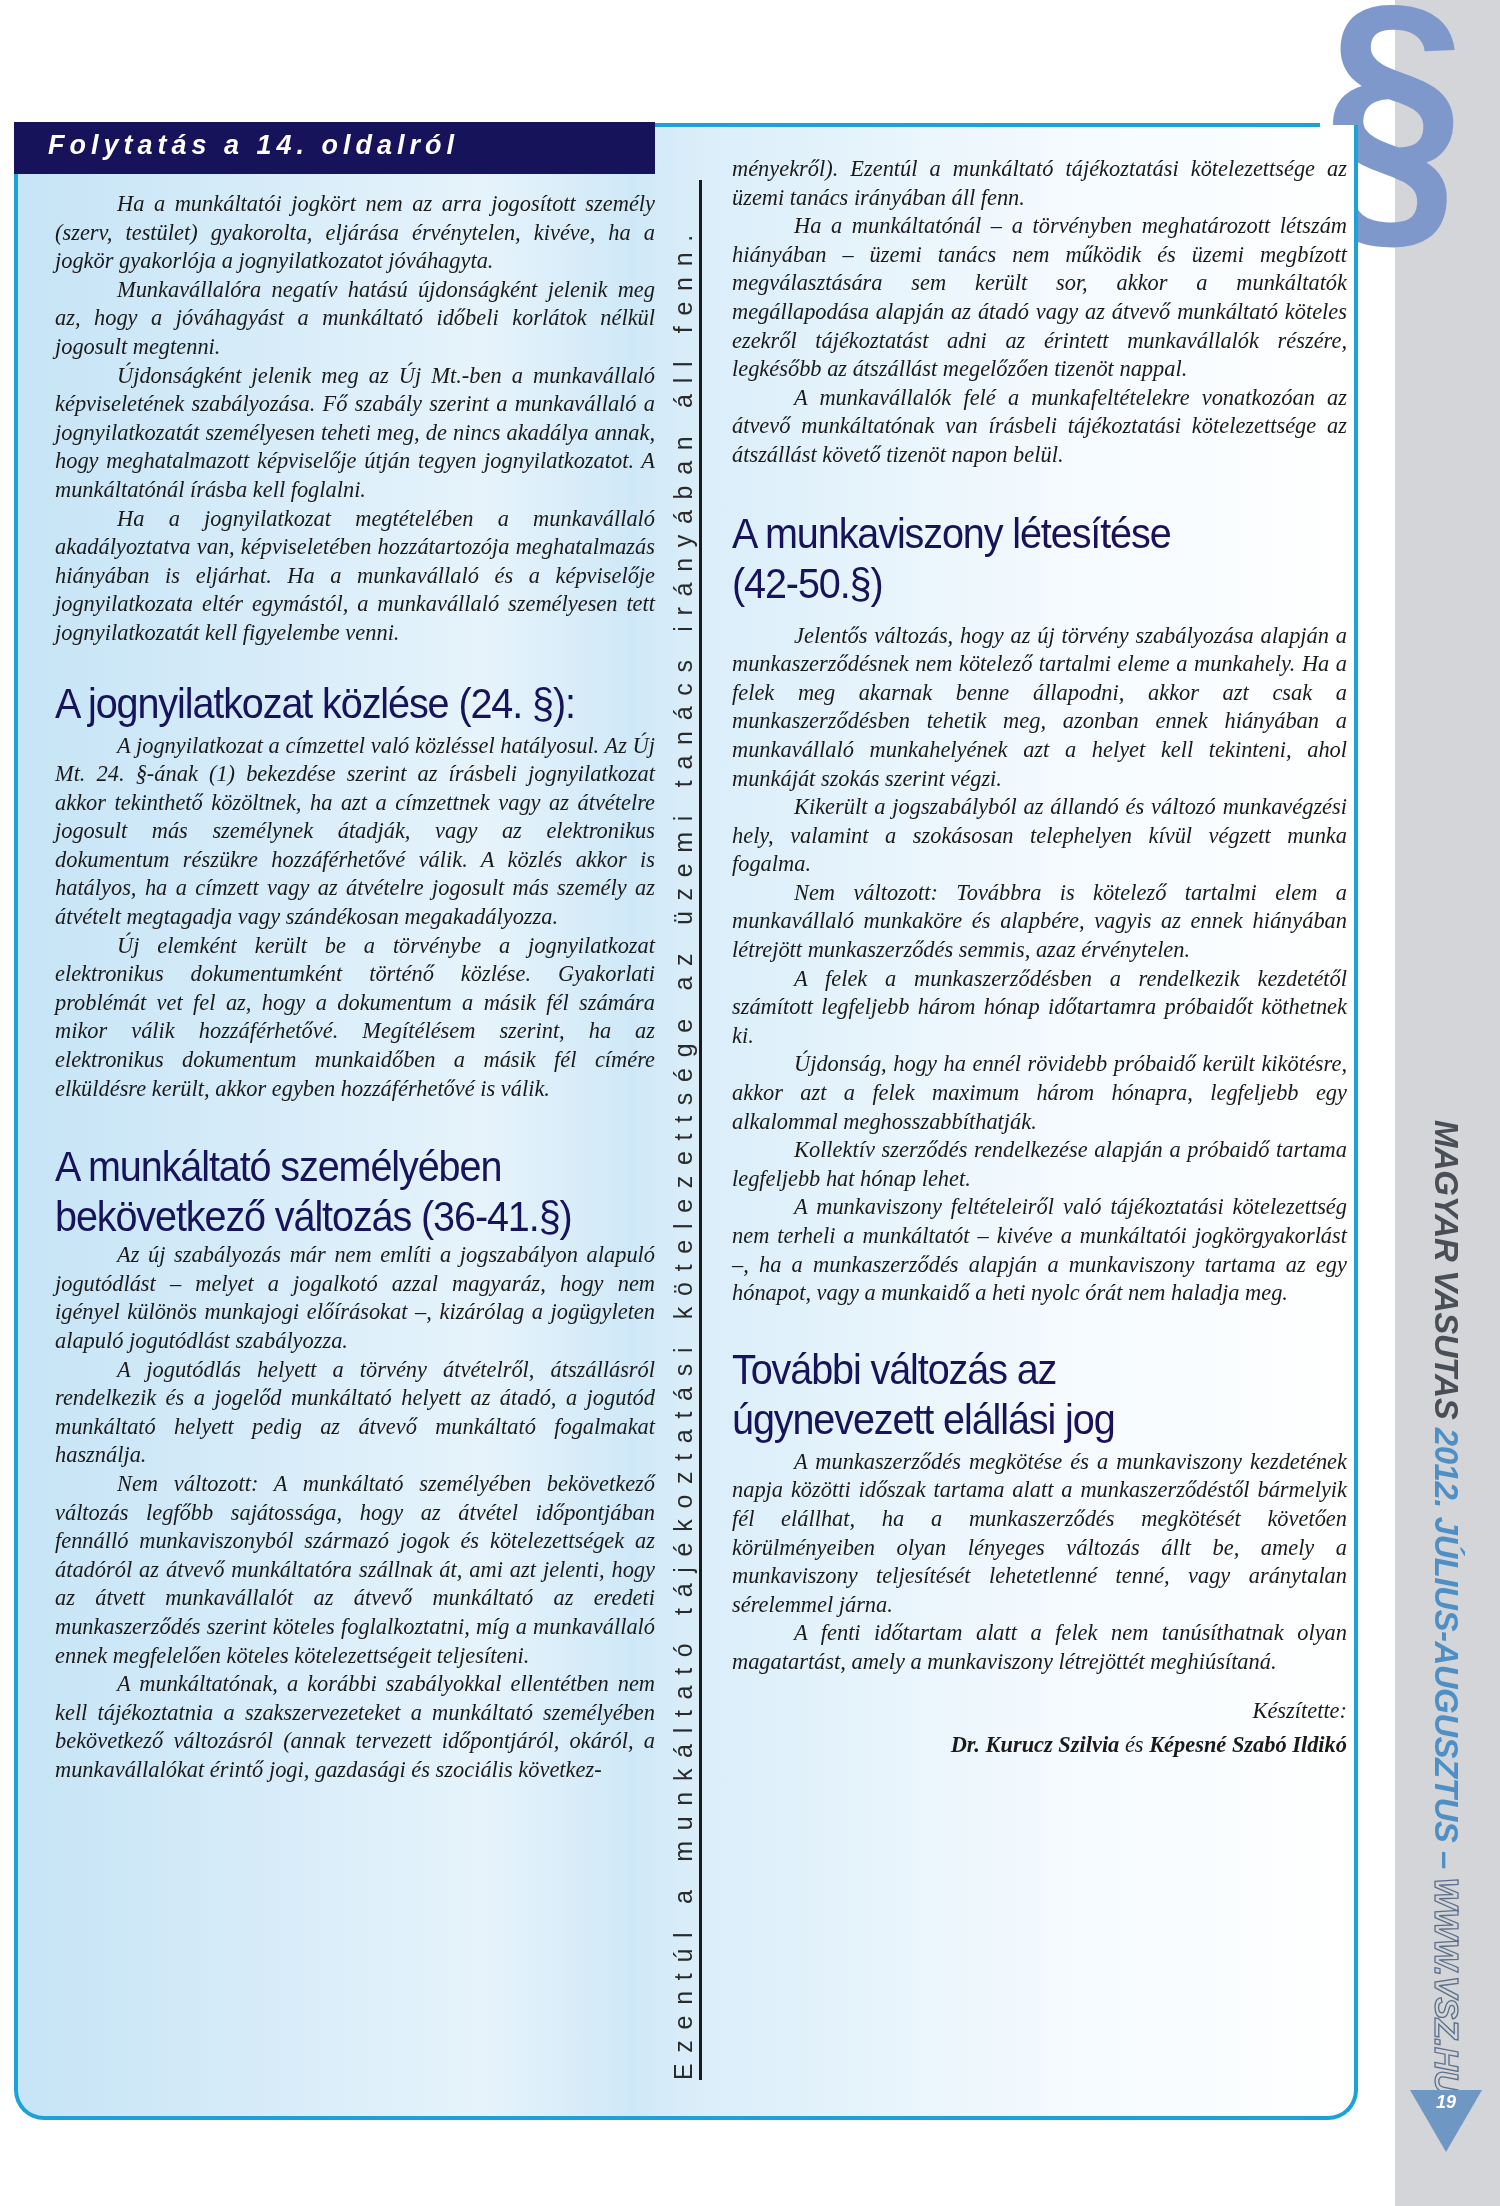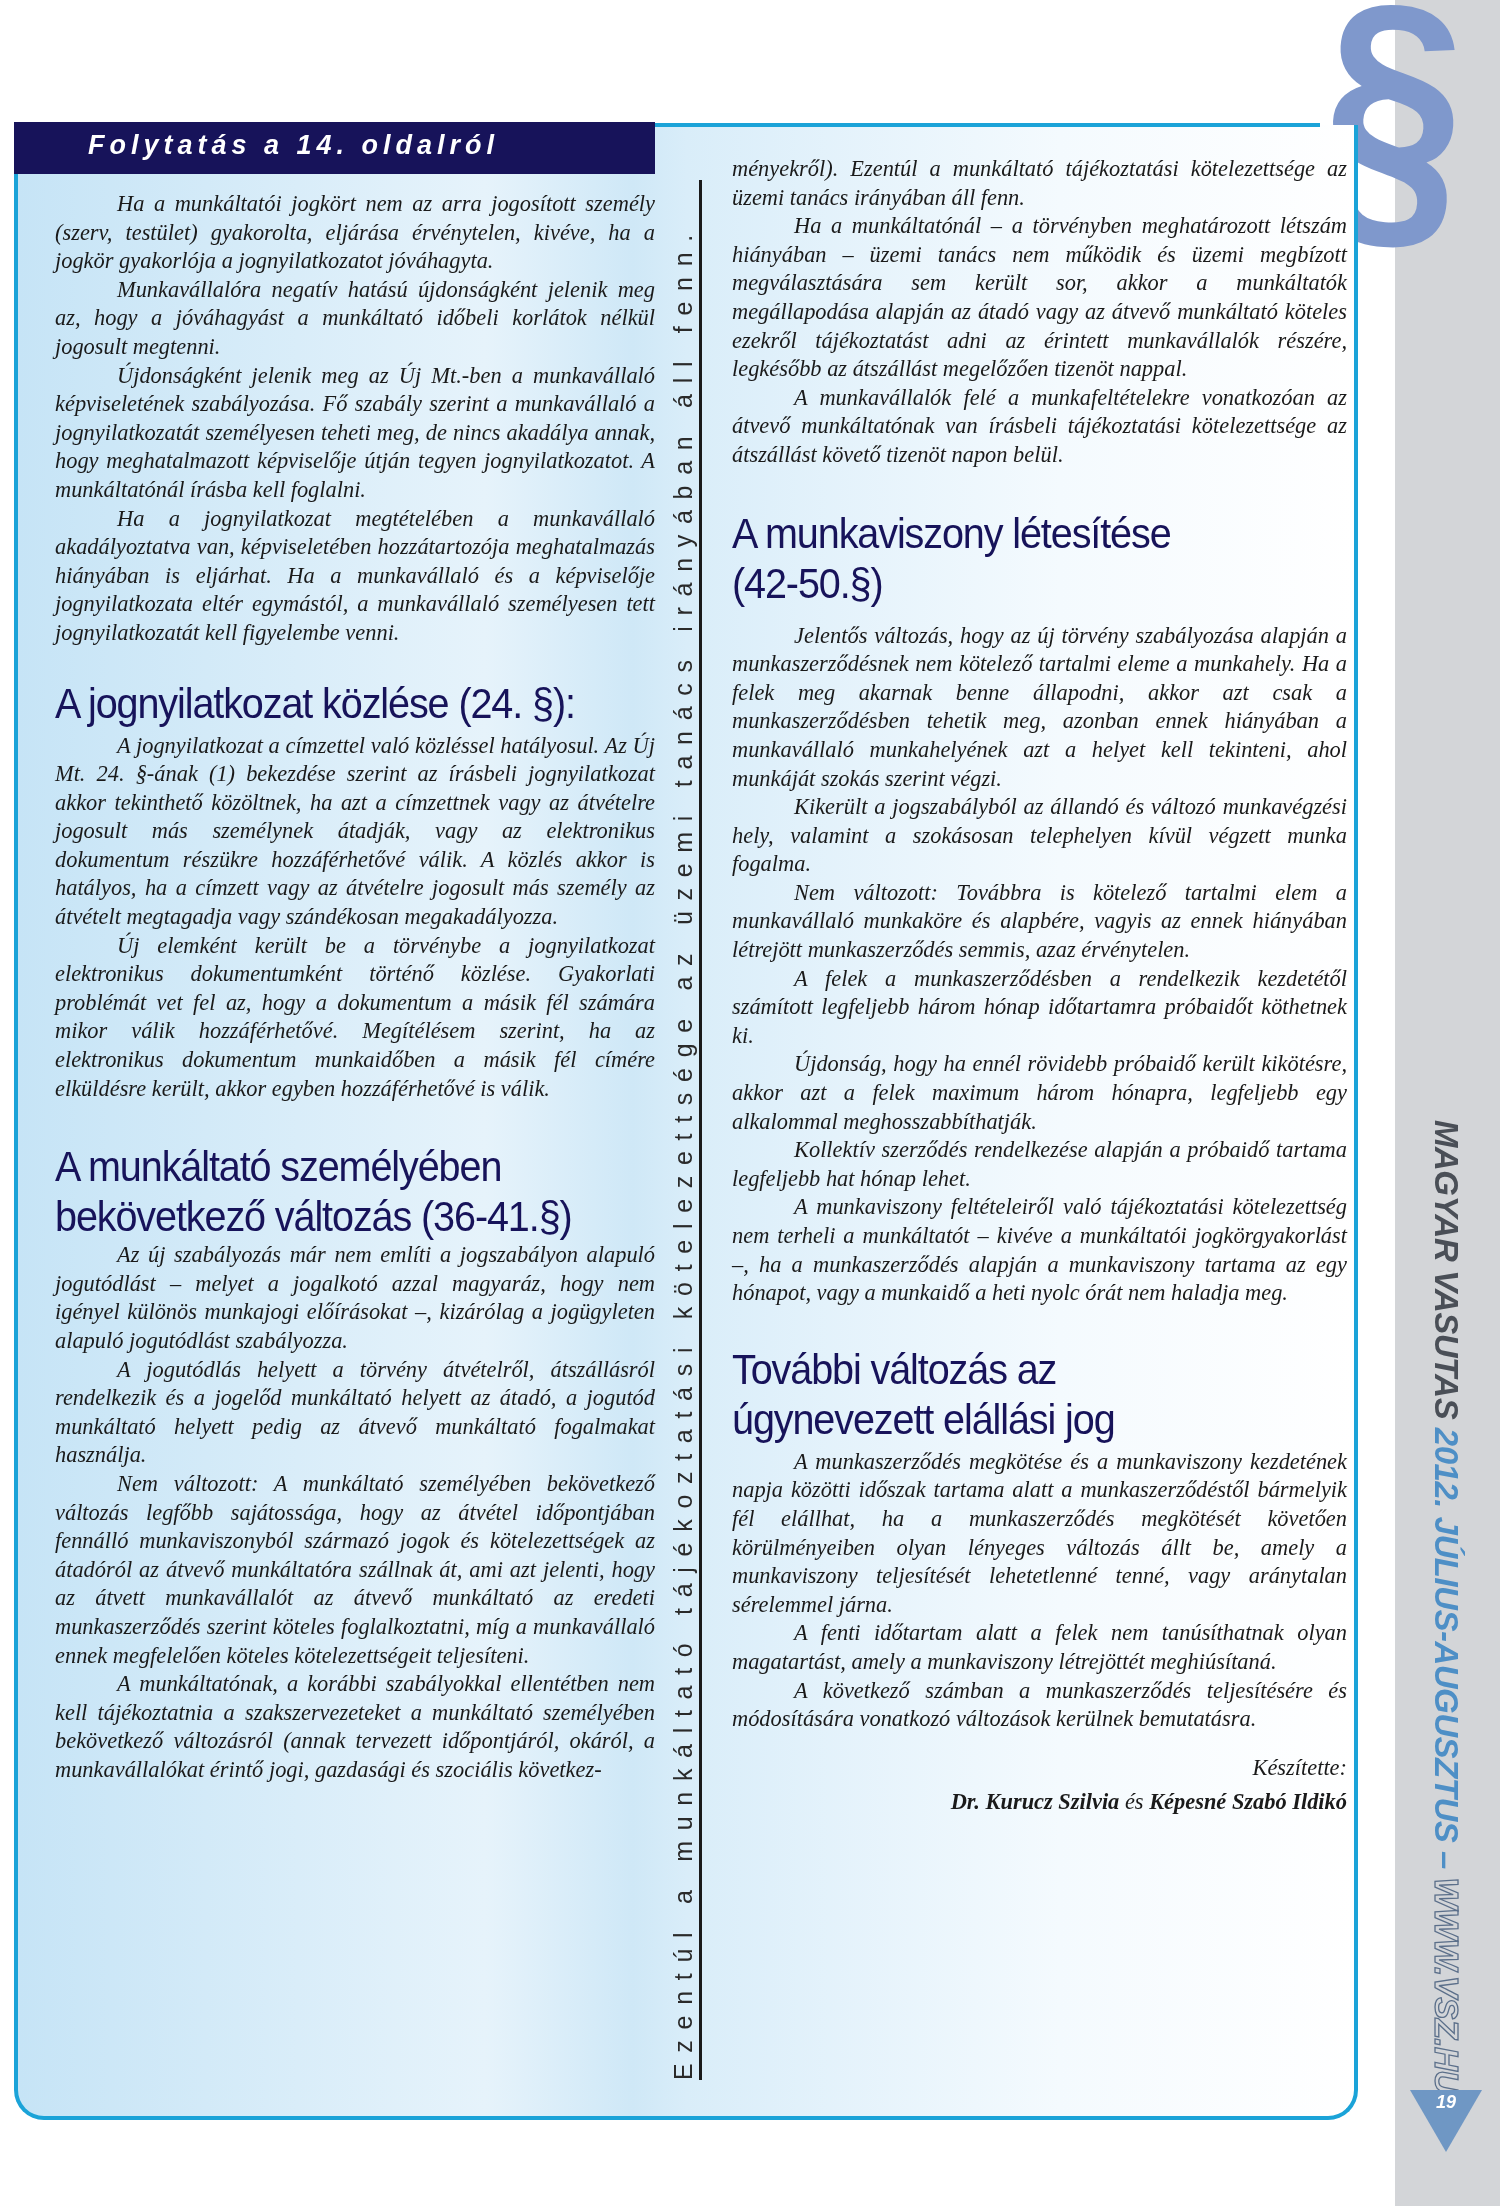--- a/index.html
+++ b/index.html
@@ -24,21 +24,21 @@
     position:absolute; left:655px; top:123px; width:665px; height:4px; background:#1ba3d8;
   }
   .header-banner {
     position:absolute; left:14px; top:122px; width:641px; height:52px;
     background:#17135a;
   }
   .header-banner span {
     position:absolute; left:34px; top:8px;
     font-family:"Liberation Sans","DejaVu Sans",sans-serif;
     font-style:italic; font-weight:bold; color:#ffffff;
-    font-size:27px; letter-spacing:5px;margin-left:40px;
+    font-size:27px; letter-spacing:5px;
   }
   .col {
     position:absolute; font-size:22.4px; line-height:28.6px;
     text-align:justify; hyphens:manual;
   }
   .col-left { left:55px; top:190px; width:600px; }
   .col-right { left:732px; top:155px; width:615px; }
   .col p { margin:0; text-indent:62px;font-style:italic; }
   .col p.noindent { text-indent:0; }
   .col h2 {
@@ -138,21 +138,20 @@
   <p>Nem változott: Továbbra is kötelező tartalmi elem a munkavállaló munkaköre és alapbére, vagyis az ennek hiányában létrejött munkaszerződés semmis, azaz érvénytelen.</p>
   <p>A felek a munkaszerződésben a rendelkezik kezdetétől számított legfeljebb három hónap időtartamra próbaidőt köthetnek ki.</p>
   <p>Újdonság, hogy ha ennél rövidebb próbaidő került kikötésre, akkor azt a felek maximum három hónapra, legfeljebb egy alkalommal meghosszabbíthatják.</p>
   <p>Kollektív szerződés rendelkezése alapján a próbaidő tartama legfeljebb hat hónap lehet.</p>
   <p>A munkaviszony feltételeiről való tájékoztatási kötelezettség nem terheli a munkáltatót – kivéve a munkáltatói jogkörgyakorlást –, ha a munkaszerződés alapján a munkaviszony tartama az egy hónapot, vagy a munkaidő a heti nyolc órát nem haladja meg.</p>
 
   <h2 class="h-elallasi" style="margin-bottom:0">További változás az</h2>
   <h2 style="margin-bottom:4px">úgynevezett elállási jog</h2>
   <p>A munkaszerződés megkötése és a munkaviszony kezdetének napja közötti időszak tartama alatt a munkaszerződéstől bármelyik fél elállhat, ha a munkaszerződés megkötését követően körülményeiben olyan lényeges változás állt be, amely a munkaviszony teljesítését lehetetlenné tenné, vagy aránytalan sérelemmel járna.</p>
   <p>A fenti időtartam alatt a felek nem tanúsíthatnak olyan magatartást, amely a munkaviszony létrejöttét meghiúsítaná.</p>
-  <p>A következő számban a munkaszerződés teljesítésére és módosítására vonatkozó változások kerülnek bemutatásra.</p>
 
   <p class="credit-label">Készítette:</p>
   <p class="credit-names">
     <b>Dr. Kurucz Szilvia</b>
     <span>és</span>
     <b>Képesné Szabó Ildikó</b>
   </p>
 </div>
 
 <div class="side-title">

